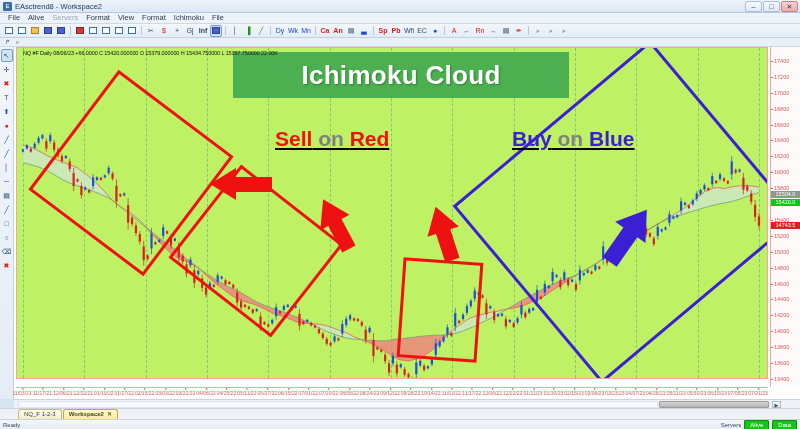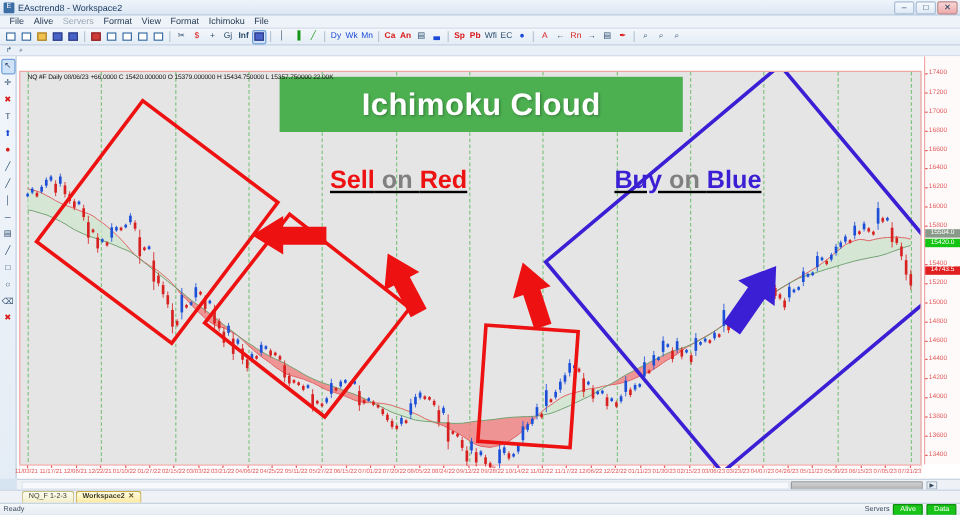--- a/index.html
+++ b/index.html
@@ -91,22 +91,22 @@
     font-size:7px; color:#2a4a6b; line-height:1;
   }
   .pal-item.sel { background:#cfe2f7; border:1px solid #6f9fd8; border-radius:2px; }
 
   
   .chartwrap {
     position:absolute; left:14px; top:47px; width:786px; height:352px;
     background:#ffffff;
   }
   .chart {
-    position:absolute; left:2px; top:12px; width:752px; height:332px;
-    background:#e5e5e5; border:1px solid #f0a6a6; overflow:hidden;
+    position:absolute; left:2px; top:0px; width:752px; height:332px;
+    background:#bef264; border:1px solid #f0a6a6; overflow:hidden;
   }
   .gridv { position:absolute; top:0; bottom:0; width:0; border-left:1px dashed #7fc47f; }
 
   
   .priceaxis {
     position:absolute; left:756px; top:0px; width:30px; height:340px;
     background:#fffafa; border-left:1px solid #f0a6a6;
   }
   .ptick { position:absolute; left:3px; font-size:5.5px; color:#e05a5a; line-height:1; white-space:nowrap; }
   .ptick::before {

